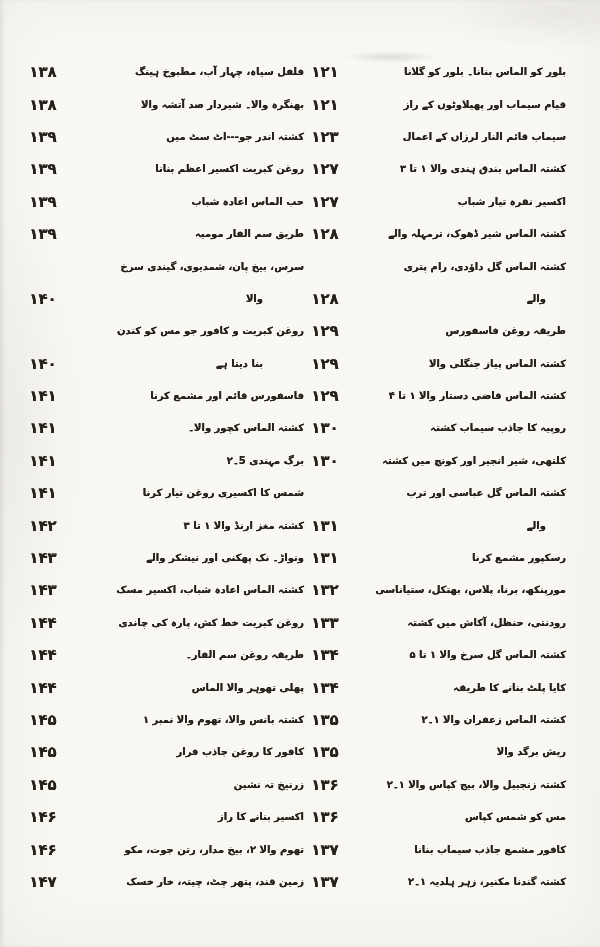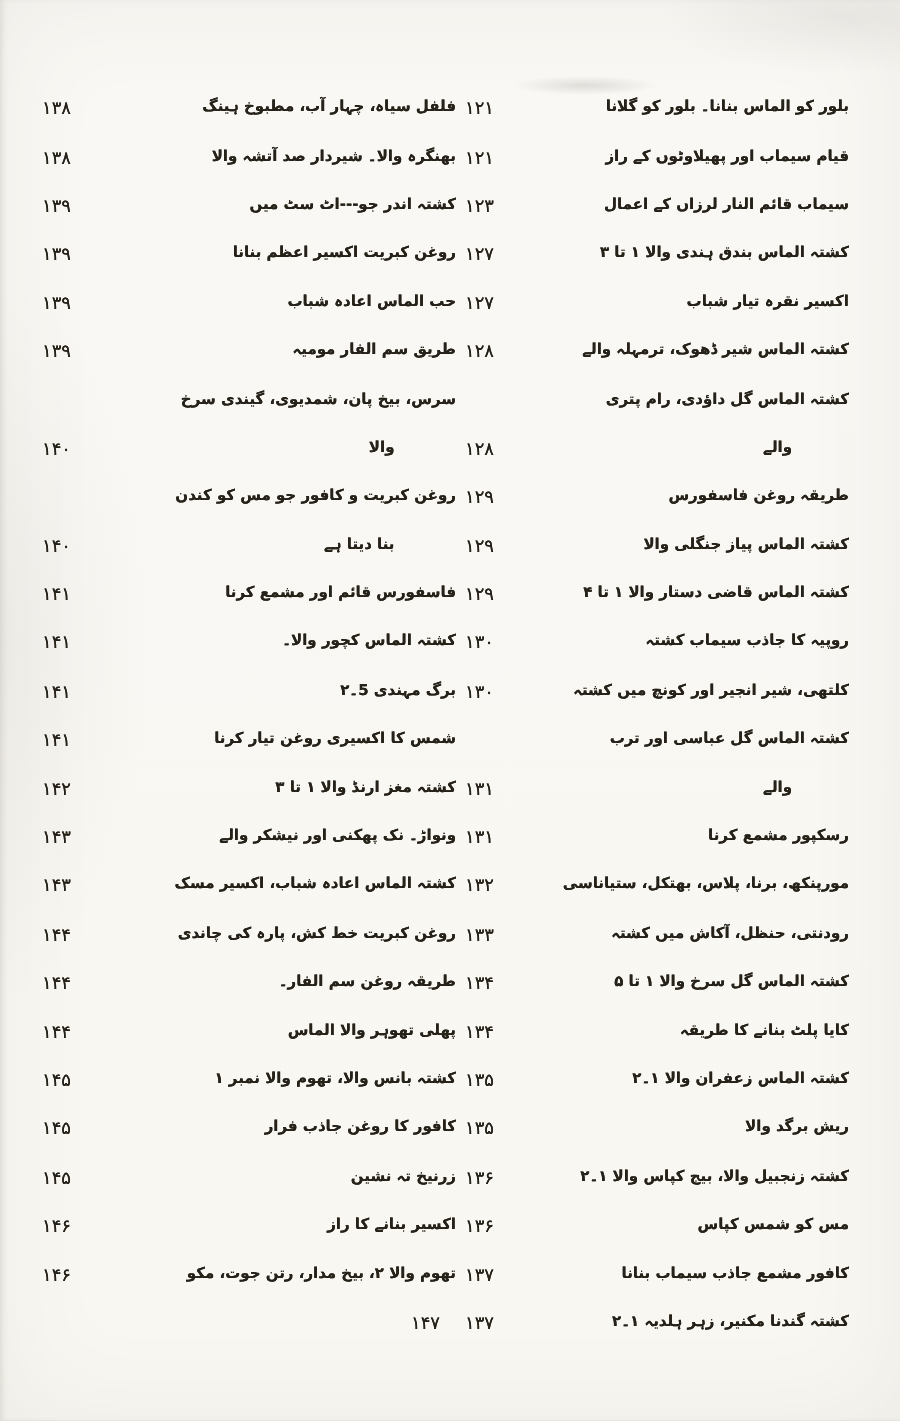--- a/index.html
+++ b/index.html
@@ -36,30 +36,30 @@
   .entry {
     white-space: nowrap;
     font-size: 10px;
     font-weight: bold;
     color: #262219;
     text-shadow: 0 0 0.35px #262219;
     line-height: 1;
   }
   .num {
     flex: 0 0 auto;
-    font-size: 12px;
-    font-weight: normal;
+    font-size: 15px;
+    font-weight: bold;
     color: #262219;
     text-shadow: 0 0 0.35px #262219;
     letter-spacing: 1px;
     min-width: 30px;
-    text-align: left;
+    text-align: center;
     direction: ltr;
   }
-  .row.indent .entry { margin-right: 38px; }
+  .row.indent .entry { margin-right: 20px; }
   .col-left .row.indent .entry { margin-right: 41px; }
 </style>
 </head>
 <body>
 
 <div class="scan-page">
   <div class="col col-right">
       <div class="row">
         <span class="entry">بلور کو الماس بنانا۔ بلور کو گلانا</span>
         <span class="num">۱۲۱</span>
@@ -260,16 +260,17 @@
       </div>
       <div class="row">
         <span class="entry">اکسیر بنانے کا راز</span>
         <span class="num">۱۴۶</span>
       </div>
       <div class="row">
         <span class="entry">تھوم والا ۲، بیخ مدار، رتن جوت، مکو</span>
         <span class="num">۱۴۶</span>
       </div>
       <div class="row">
+        <span class="entry">زمین قند، پتھر چٹ، چیتہ، خار خسک</span>
         <span class="num">۱۴۷</span>
       </div>
     </div>
 </div>
 
 </body></html>

